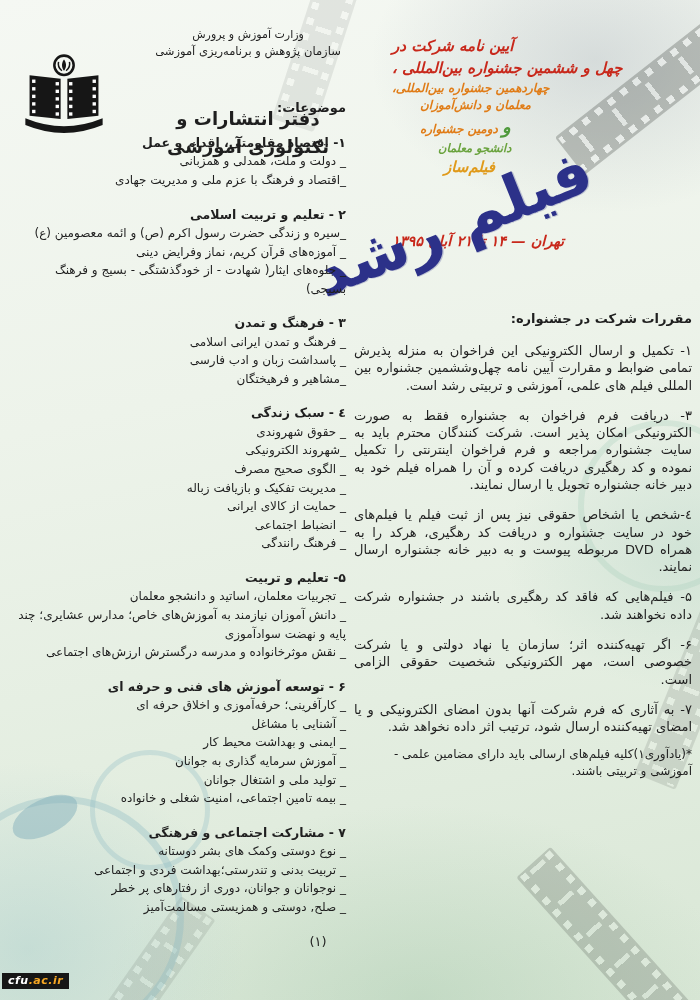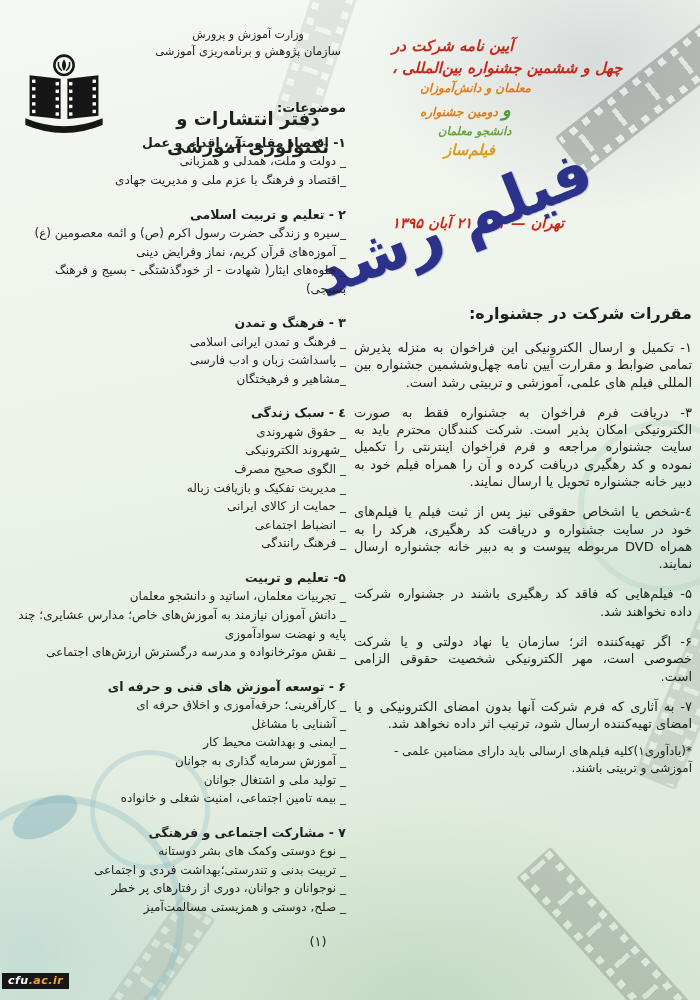--- a/index.html
+++ b/index.html
@@ -48,21 +48,21 @@
     transform-origin:50% 50%;letter-spacing:-2px;text-shadow:1px 1px 0 rgba(44,49,137,.25);
   }
   
   .topics{position:absolute;top:100px;left:14px;width:332px;direction:rtl;text-align:right;}
   .topics-title{font-weight:bold;font-size:13px;margin-bottom:18px;}
   .tsec{margin-bottom:15px;}
   .tsec .h{font-weight:bold;font-size:12.5px;line-height:1.55;}
   .tsec .i{font-size:12px;line-height:1.55;}
   
   .regs{position:absolute;top:300px;left:354px;width:338px;direction:rtl;text-align:right;}
-  .regs-title{font-weight:bold;font-size:16px;margin:4px 0 16px 0;}
+  .regs-title{font-weight:bold;font-size:13px;margin:11px 0 16px 0;}
   .regs p{font-size:13px;line-height:1.33;margin:0 0 13px 0;text-align:justify;}
   .regs .footnote{font-size:12px;line-height:1.38;margin-top:-2px;}
   
   .pageno{position:absolute;top:934px;left:288px;width:60px;text-align:center;font-size:13px;direction:rtl;}
   .watermark{
     position:absolute;top:973px;left:2px;background:#161616;color:#fff;
     font:italic bold 11px "DejaVu Sans",sans-serif;padding:1px 6px 2px 6px;letter-spacing:.5px;
   }
   .watermark .suffix{color:#f5a623;}
 </style>
@@ -125,20 +125,21 @@
     <div class="ptext">
       <div class="p-line1">وزارت آموزش و پرورش</div>
       <div class="p-line2">سازمان پژوهش و برنامه‌ریزی آموزشی</div>
       <div class="p-line3">دفتر انتشارات و تکنولوژی آموزشی</div>
     </div>
   </div>
 
   <div class="festival">
     <div class="f-red">آیین نامه شرکت در</div>
     <div class="f-red">چهل و ششمین جشنواره بین‌المللی ،</div>
+    <div class="f-orange">چهاردهمین جشنواره بین‌المللی،</div>
     <div class="f-orange f-ind">معلمان و دانش‌آموزان</div>
     <div class="f-orange f-ind"><span class="f-waw">و</span><span> دومین جشنواره</span></div>
     <div class="f-green">دانشجو معلمان</div>
     <div class="f-film">فیلم‌ساز</div>
     <div class="f-date">تهران — ۱۴ تا ۲۱ آبان ۱۳۹۵</div>
   </div>
 
   <div class="calligraphy">فیلم رشد</div>
 
   <div class="topics">

